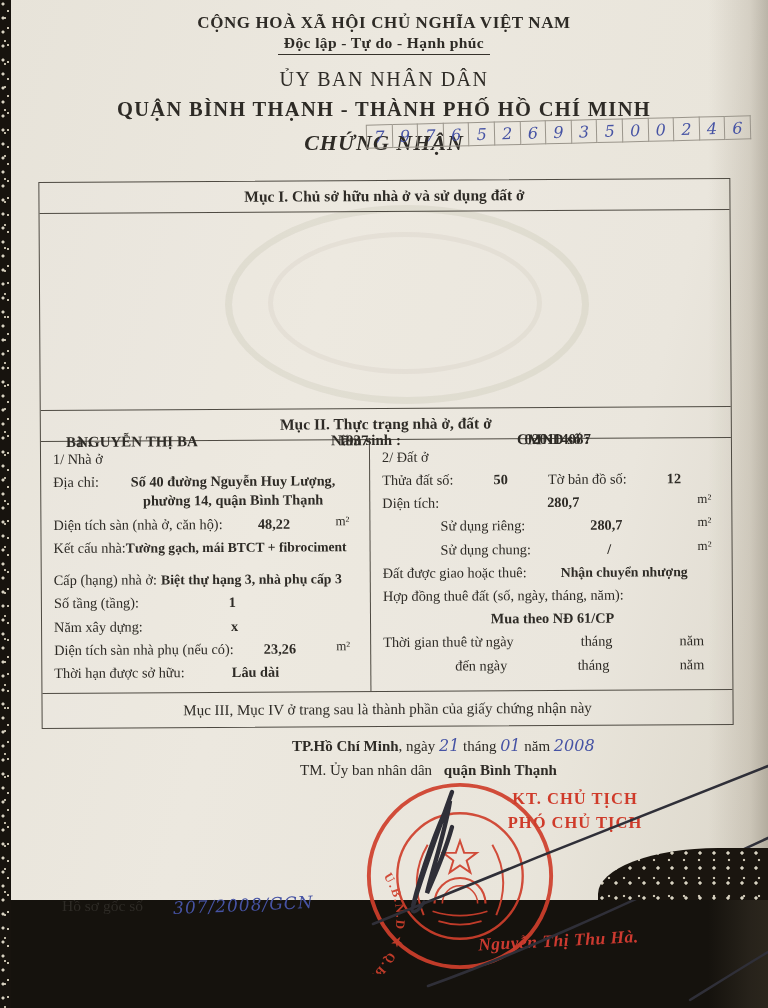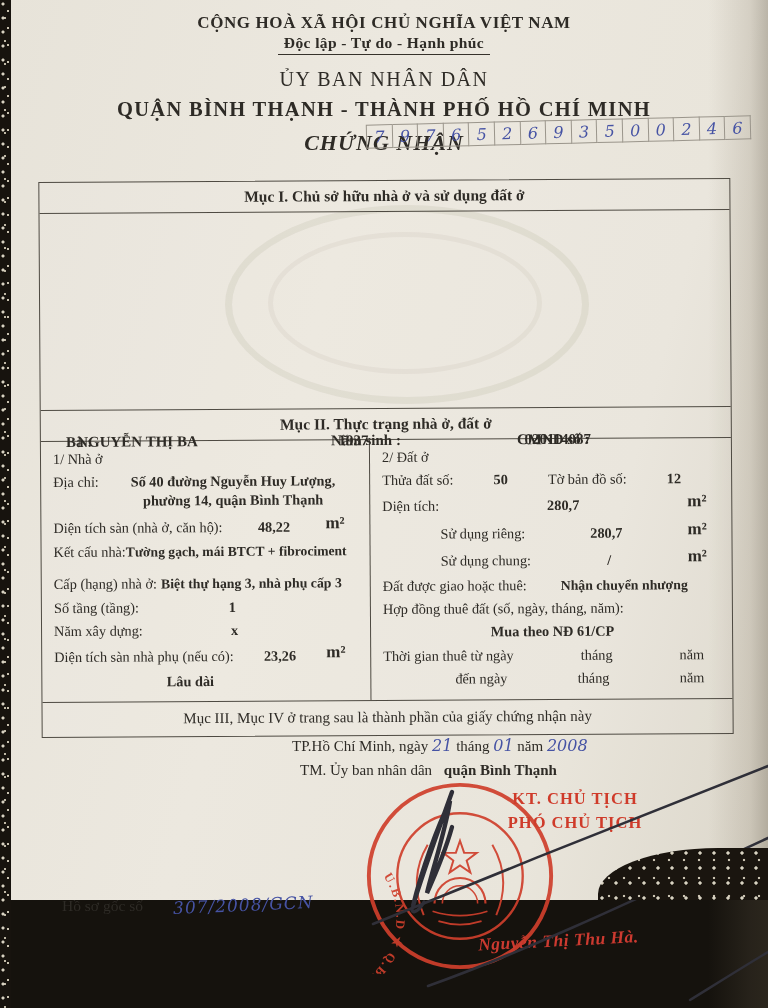--- a/index.html
+++ b/index.html
@@ -49,31 +49,31 @@
   .owner-row{position:relative;height:196px;border-bottom:1px solid #4e4a42;font-weight:bold;font-size:15px;}
   .owner-row span{position:absolute;top:110px;white-space:nowrap;}
   .ow1{left:25px;} .ow2{left:290px;} .ow3{left:476px;}
   .cols{display:flex;border-bottom:1px solid #4e4a42;}
   .col{padding:6px 10px 8px 12px;font-size:14.3px;line-height:1.62;}
   .col-house{width:306px;border-right:1px solid #4e4a42;}
   .col-land{flex:1;}
   .r{display:flex;align-items:baseline;}
   .v{font-weight:bold;}
   .vc{font-weight:bold;flex:1;text-align:center;}
-  .unit{width:34px;text-align:left;font-size:17px;font-weight:bold;position:relative;top:-3px;}
+  .unit{width:34px;text-align:center;font-size:13px;font-weight:normal;position:relative;top:-3px;}
   .addr{font-weight:bold;text-align:center;flex:1;line-height:1.35;padding:2px 0 2px 8px;}
   .gap{height:9px;}
   .indent{padding-left:58px;}
   .center-bold{text-align:center;font-weight:bold;}
   .lease-row{display:flex;}
   .lease-row .sp{flex:1;}
   .muc3{height:34px;display:flex;align-items:center;justify-content:center;font-size:15px;}
   
   .dateline{position:absolute;left:292px;top:736px;z-index:2;font-size:15px;white-space:nowrap;}
-  .dateline .place{font-weight:normal;}
+  .dateline .place{font-weight:bold;}
   .hand{font-family:"DejaVu Serif",serif;font-style:italic;color:#4653a4;font-size:16px;}
   .tmline{position:absolute;left:300px;top:762px;z-index:2;font-size:15px;white-space:nowrap;}
   .tmline .v{margin-left:8px;}
   .redtitle{position:absolute;left:455px;top:787px;z-index:2;width:240px;text-align:center;
      color:#cf3b2a;font-weight:bold;font-size:16.5px;letter-spacing:1px;line-height:1.45;}
   .stamp{position:absolute;left:362px;top:778px;z-index:3;opacity:.92;}
   .signer{position:absolute;left:478px;top:928px;z-index:4;width:250px;color:#cc3a30;
      font-style:italic;font-weight:bold;font-size:17.5px;transform:rotate(-3deg);letter-spacing:.5px;}
   .dossier{position:absolute;left:62px;top:895px;z-index:2;font-size:15.5px;}
   .dossier .hand{font-size:17px;margin-left:26px;display:inline-block;transform:rotate(-2.5deg);letter-spacing:1px;}
@@ -155,20 +155,21 @@
           <span>Năm xây dựng:</span>
           <span class="vc">x</span>
           <span class="unit"></span>
         </div>
         <div class="r">
           <span style="white-space:nowrap;">Diện tích sàn nhà phụ (nếu có):</span>
           <span class="vc">23,26</span>
           <span class="unit">m²</span>
         </div>
         <div class="r">
+          <span>Thời hạn được sở hữu:</span>
           <span class="vc">Lâu dài</span>
           <span class="unit"></span>
         </div>
       </div>
 
       <div class="col col-land">
         <div>2/ Đất ở</div>
         <div class="r">
           <span>Thửa đất số:</span>
           <span class="vc">50</span>

